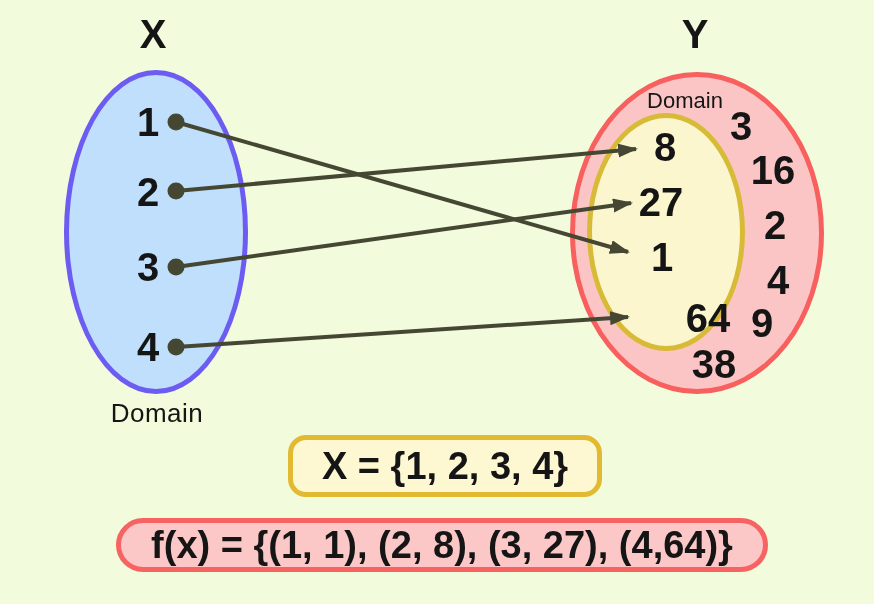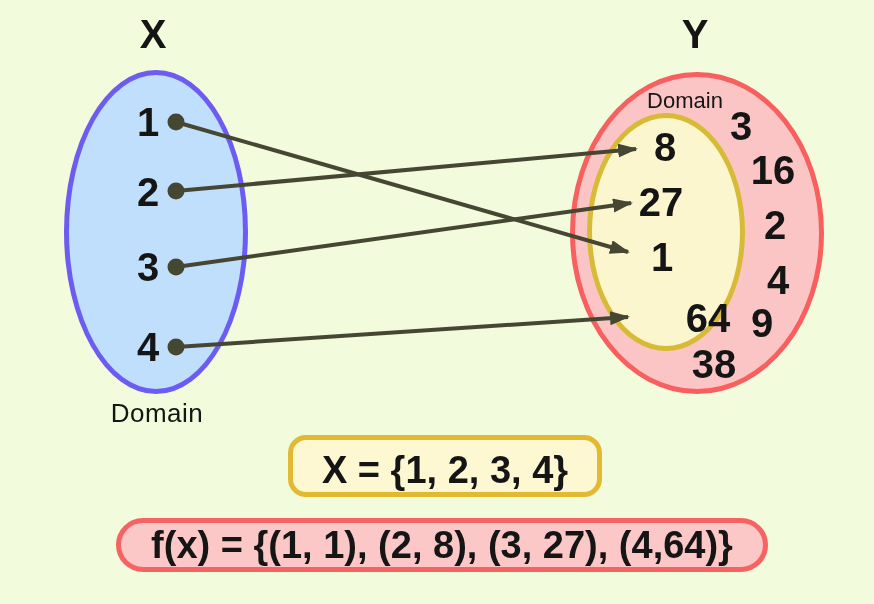--- a/index.html
+++ b/index.html
@@ -94,21 +94,21 @@
     stroke-width: 4;
   }
   #arrow-layer circle, #arrow-layer marker path {
     fill: var(--arrow, #454733);
   }
 
   .notation-box {
     position: absolute;
     box-sizing: border-box;
     display: flex;
-    align-items: flex-end;
+    align-items: center;
     justify-content: center;
     font-size: 38px;
     font-weight: bold;
     white-space: nowrap;
   }
   .set-box {
     left: 288px; top: 435px; width: 314px; height: 62px;
     background: var(--set-box-fill, #fdf7d2);
     border: 5px solid var(--set-box-border, #e2ba32);
     border-radius: 18px;

